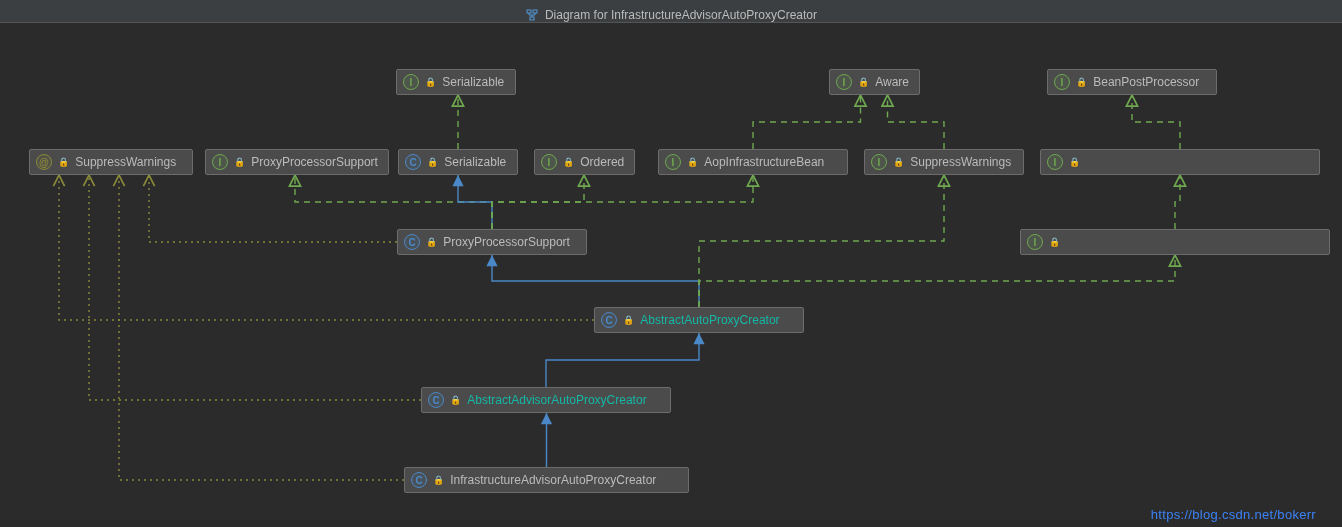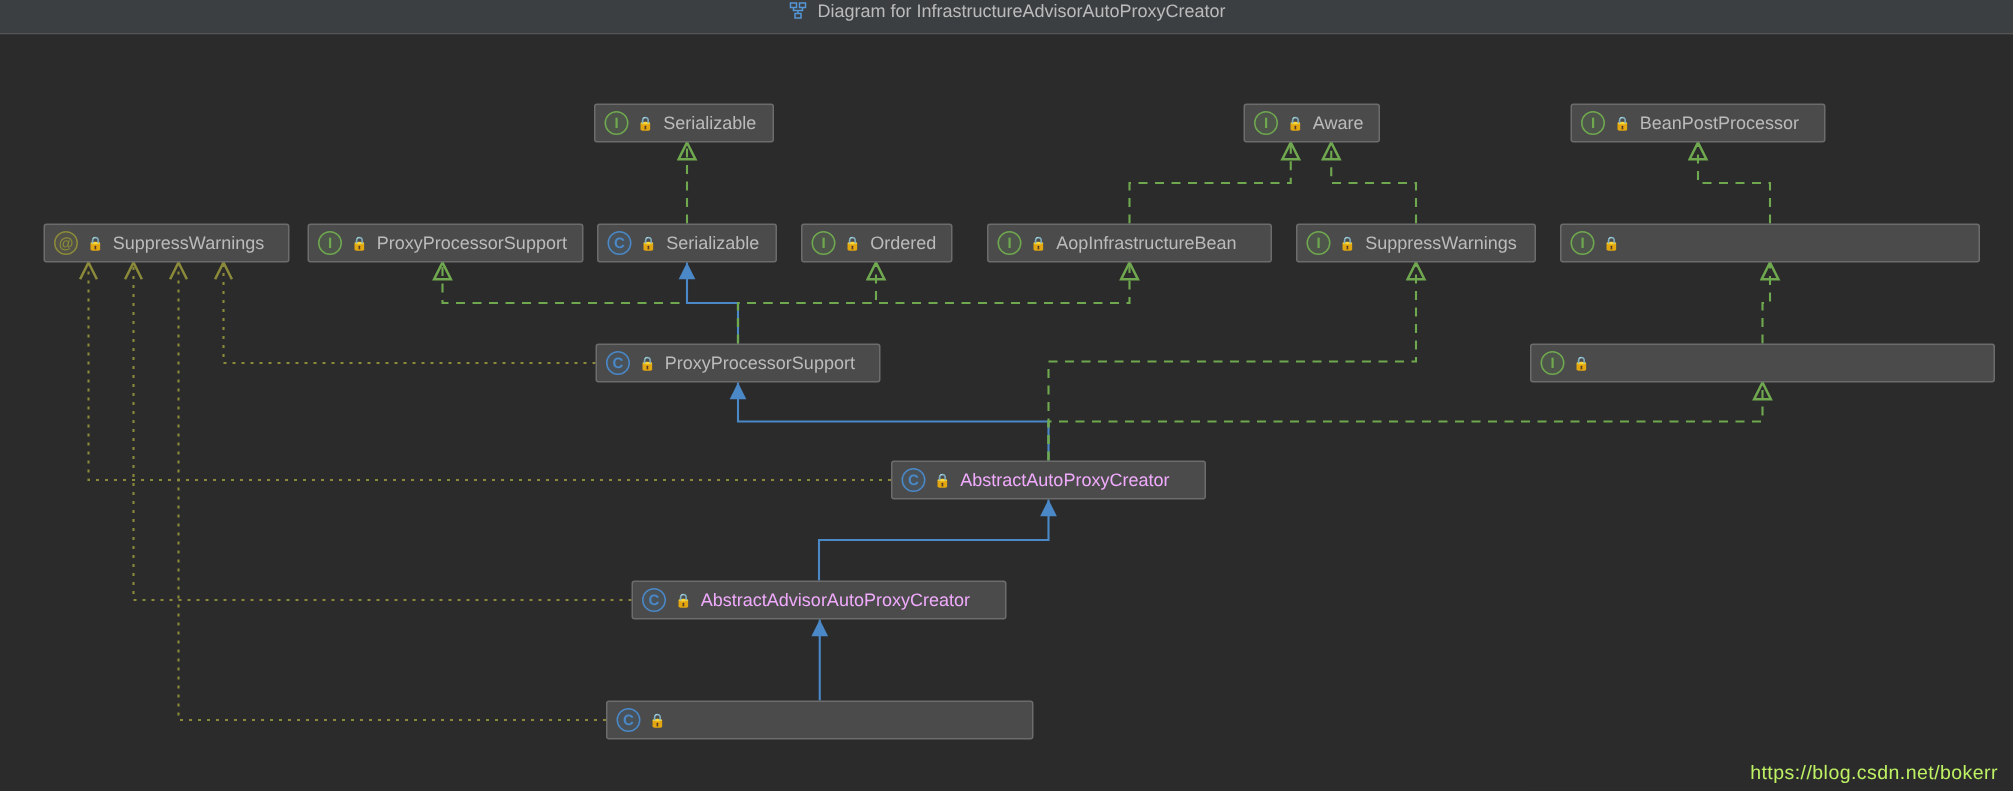--- a/index.html
+++ b/index.html
@@ -11,21 +11,21 @@
     font-family: "Segoe UI", Arial, sans-serif;
     overflow: hidden;
   }
   .title-bar {
     height: 22px;
     background: #3c3f41;
     border-bottom: 1px solid #555;
     color: #bbbbbb;
     font-size: 12px;
     display: flex;
-    align-items: flex-start;
+    align-items: flex-end;
     justify-content: center;
     gap: 6px;
   }
   .title-bar .diagram-icon {
     display: inline-flex;
     width: 14px;
     height: 14px;
     align-items: center;
     justify-content: center;
   }
@@ -67,26 +67,26 @@
     box-sizing: border-box;
   }
   .ico.interface { color: #6fa84f; border-color: #6fa84f; background: rgba(111,168,79,0.12); }
   .ico.class     { color: #4a88c7; border-color: #4a88c7; background: rgba(74,136,199,0.12); }
   .ico.class-abs { color: #4a88c7; border-color: #4a88c7; background: rgba(74,136,199,0.12); }
   .ico.annotation{ color: #8a8a3a; border-color: #8a8a3a; background: rgba(138,138,58,0.12); }
   .node .lock {
     color: #8a8a8a;
     font-size: 9px;
   }
-  .node.sel .label { color: #f0abfc; }
+  .node.sel .label { color: #14b8a6; }
   .watermark {
     position: absolute;
-    right: 10px;
+    right: 26px;
     bottom: 6px;
-    color: #bef264;
+    color: #3b82f6;
     font-size: 13px;
     letter-spacing: 0.3px;
   }
 </style>
 </head>
 <body>
 
 <div class="title-bar">
   <span class="diagram-icon">
     <svg width="14" height="14" viewBox="0 0 14 14">
@@ -198,16 +198,17 @@
         <span class="label">AbstractAutoProxyCreator</span>
       </div>
       <div class="node sel" style="left: 421px; top: 364px; min-width: 250px;">
         <span class="ico class-abs">C</span>
         <span class="lock">🔒</span>
         <span class="label">AbstractAdvisorAutoProxyCreator</span>
       </div>
       <div class="node" style="left: 404px; top: 444px; min-width: 285px;">
         <span class="ico class">C</span>
         <span class="lock">🔒</span>
+        <span class="label">InfrastructureAdvisorAutoProxyCreator</span>
       </div>
     </div>
   <div class="watermark">https://blog.csdn.net/bokerr</div>
 </div>
 
 </body></html>

